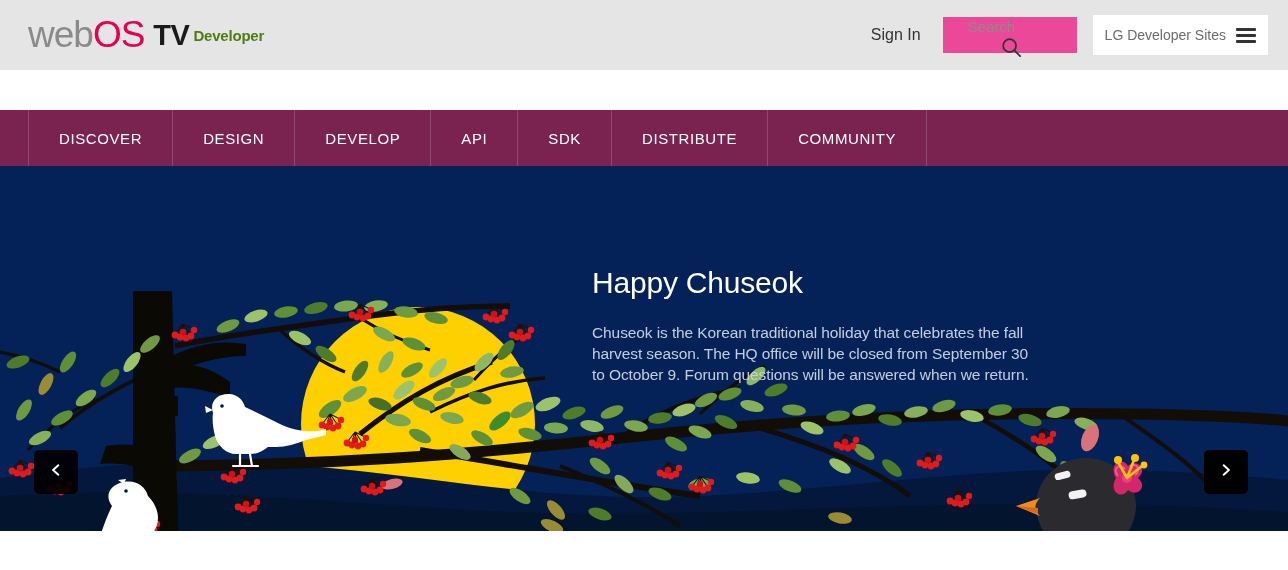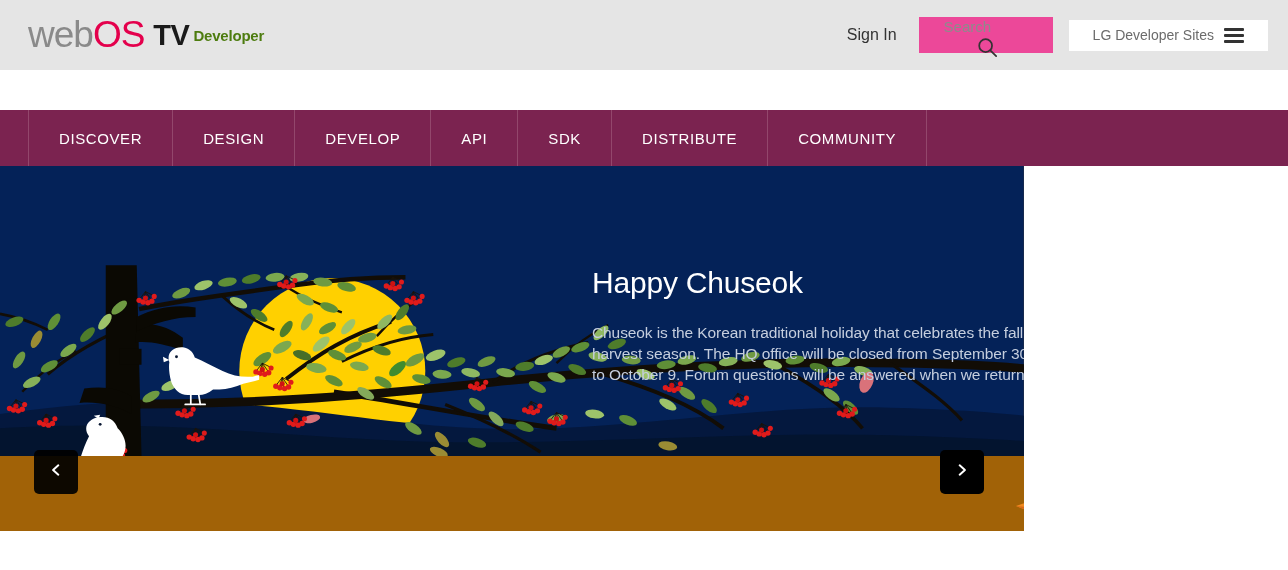--- a/index.html
+++ b/index.html
@@ -44,23 +44,23 @@
   .search-input {
     border: none; outline: none; background: transparent;
     font-family: "Liberation Sans", sans-serif;
     font-size: 15px; color: #333; width: 90px;
   }
   .search-input::placeholder { color: #8c8c8c; }
   .search-icon { width: 22px; height: 22px; flex: 0 0 22px; cursor: pointer; }
 
   .sites-btn {
     margin-left: 8px;
-    height: 31px; background: #fff;
+    height: 40px; background: #fff;
     display: flex; align-items: center; gap: 10px;
-    padding: 0 24px; cursor: pointer;
+    padding: 0 12px; cursor: pointer;
   }
   .sites-label { font-size: 14px; color: #6b6b6b; white-space: nowrap; }
   .hamburger { width: 20px; display: flex; flex-direction: column; gap: 3px; }
   .hamburger i { display: block; height: 3px; background: #333; border-radius: 1px; }
 
   
   .nav {
     width: 1288px; height: 56px; background: #7b2350;
     display: flex; align-items: stretch;
     padding-left: 28px;
@@ -70,21 +70,21 @@
     display: flex; align-items: center; justify-content: center;
     padding: 0 30px;
     color: #fff; font-size: 15px; letter-spacing: 0.6px;
     border-left: 1px solid #93476c;
     cursor: pointer; white-space: nowrap;
   }
   .nav-item:last-child { border-right: 1px solid #93476c; }
 
   
   .hero {
-    position: relative; width: 1024px; height: 365px;
+    position: relative; width: 1288px; height: 365px;
     background: #a16207; overflow: hidden;
   }
   .hero-art { position: absolute; inset: 0; }
   .hero-text {
     position: absolute; left: 592px; top: 100px; width: 445px;
     z-index: 6;
   }
   .hero-title {
     color: #ffffff; font-size: 30px; font-weight: 400;
     margin: 0 0 22px 0; letter-spacing: -0.2px;

